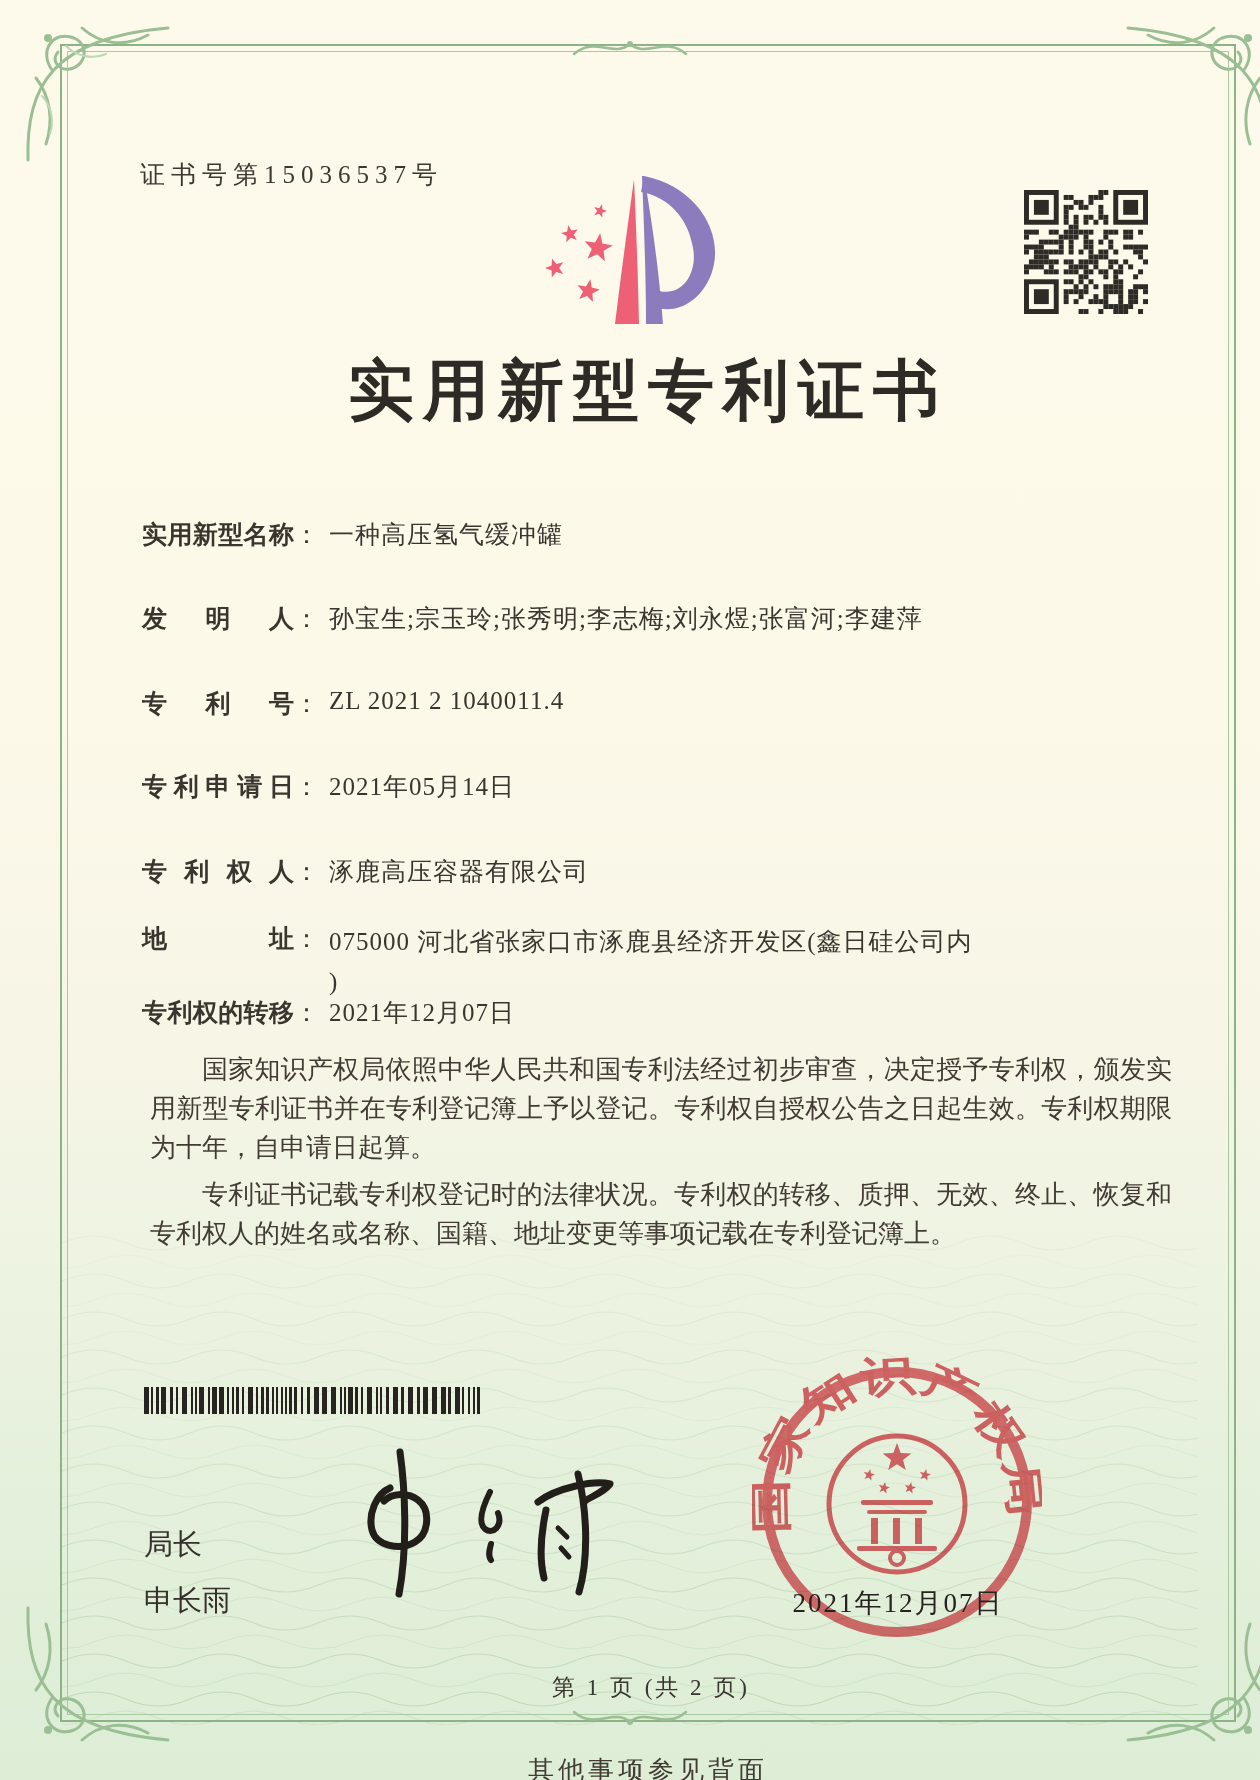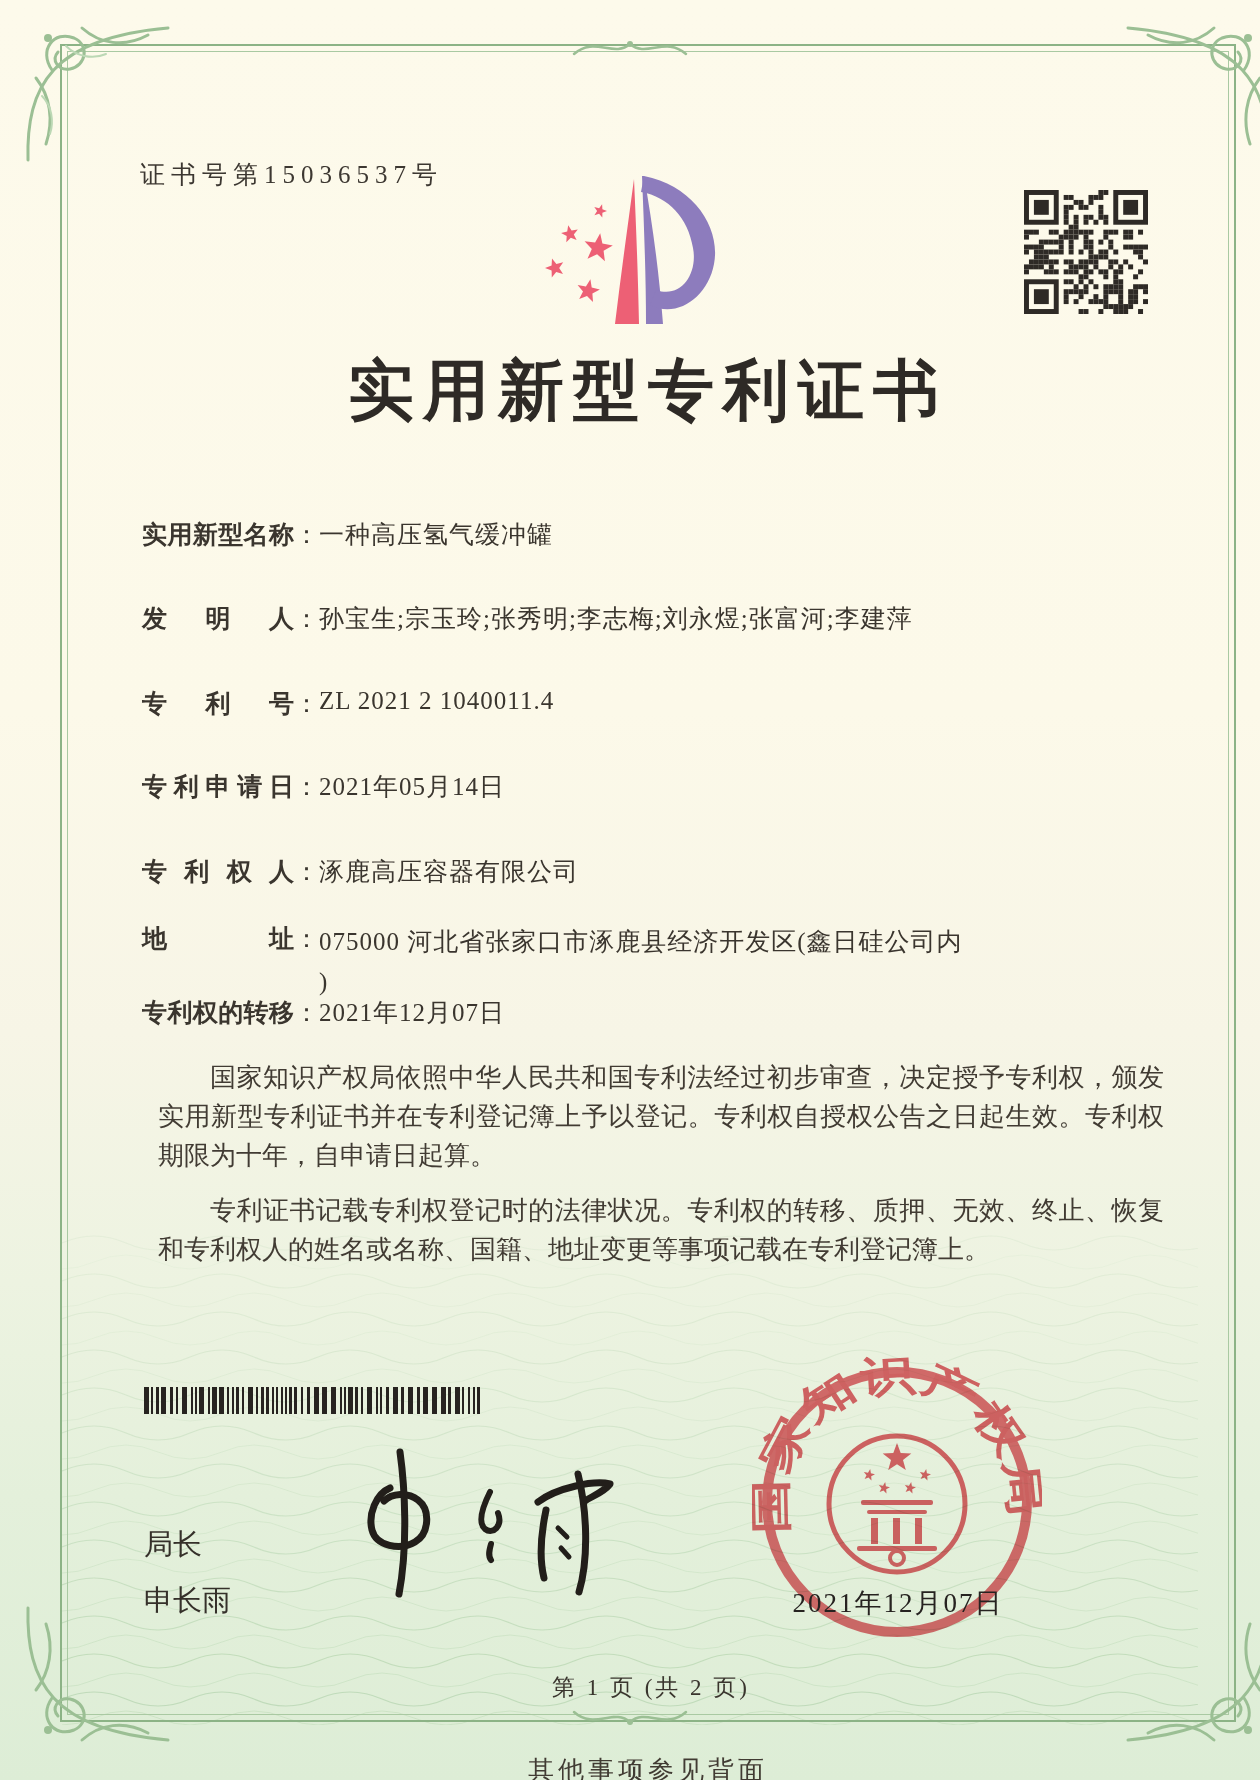--- a/index.html
+++ b/index.html
@@ -21,27 +21,27 @@
   
   .cert-no{position:absolute;left:140px;top:158px;font-size:25px;letter-spacing:6px;color:#3c3731;}
   .logo{position:absolute;left:540px;top:166px;width:180px;height:164px;}
   .qr{position:absolute;left:1024px;top:190px;width:124px;height:124px;}
   .title{position:absolute;left:0;right:0;top:346px;text-align:center;font-size:66px;font-weight:bold;
     letter-spacing:9px;color:#2e2a26;}
   
   .row{position:absolute;left:142px;font-size:25px;color:#3a352e;white-space:nowrap;}
   .lbl{display:inline-block;width:152px;text-align:justify;text-align-last:justify;vertical-align:top;font-weight:bold;}
   .colon{display:inline-block;vertical-align:top;}
-  .val{display:inline-block;letter-spacing:1px;vertical-align:top;white-space:pre-line;}
+  .val{display:inline-block;margin-left:10px;letter-spacing:1px;vertical-align:top;white-space:pre-line;}
   .row.addr .val{max-width:760px;white-space:pre-line;line-height:40px;}
   .subfield{position:absolute;left:498px;top:0;}
   
   .body-text{position:absolute;left:142px;right:116px;top:1042px;font-size:26px;line-height:39px;
     text-align:justify;color:#413b33;}
-  .body-text p{margin:16px;text-indent:2em;}
+  .body-text p{margin:8px;text-indent:2em;}
   
   .barcode{position:absolute;left:144px;top:1387px;width:338px;height:27px;}
   .officer{position:absolute;left:144px;top:1516px;font-size:29px;color:#35302a;line-height:56px;}
   .signature{position:absolute;left:338px;top:1438px;width:320px;height:170px;}
   .seal{position:absolute;left:752px;top:1352px;width:290px;height:300px;mix-blend-mode:multiply;opacity:.92;}
   .seal-date{position:absolute;left:778px;top:1585px;width:240px;text-align:center;font-size:27px;
     letter-spacing:2px;color:#262220;}
   .page-info{position:absolute;left:6px;right:0;top:1672px;text-align:center;font-size:23px;letter-spacing:3px;color:#3a352e;}
   .back-note{position:absolute;left:0;right:0;top:1753px;text-align:center;font-size:26px;letter-spacing:4px;color:#413b33;}
   .waves{position:absolute;left:62px;top:1225px;width:1136px;height:500px;pointer-events:none;}

